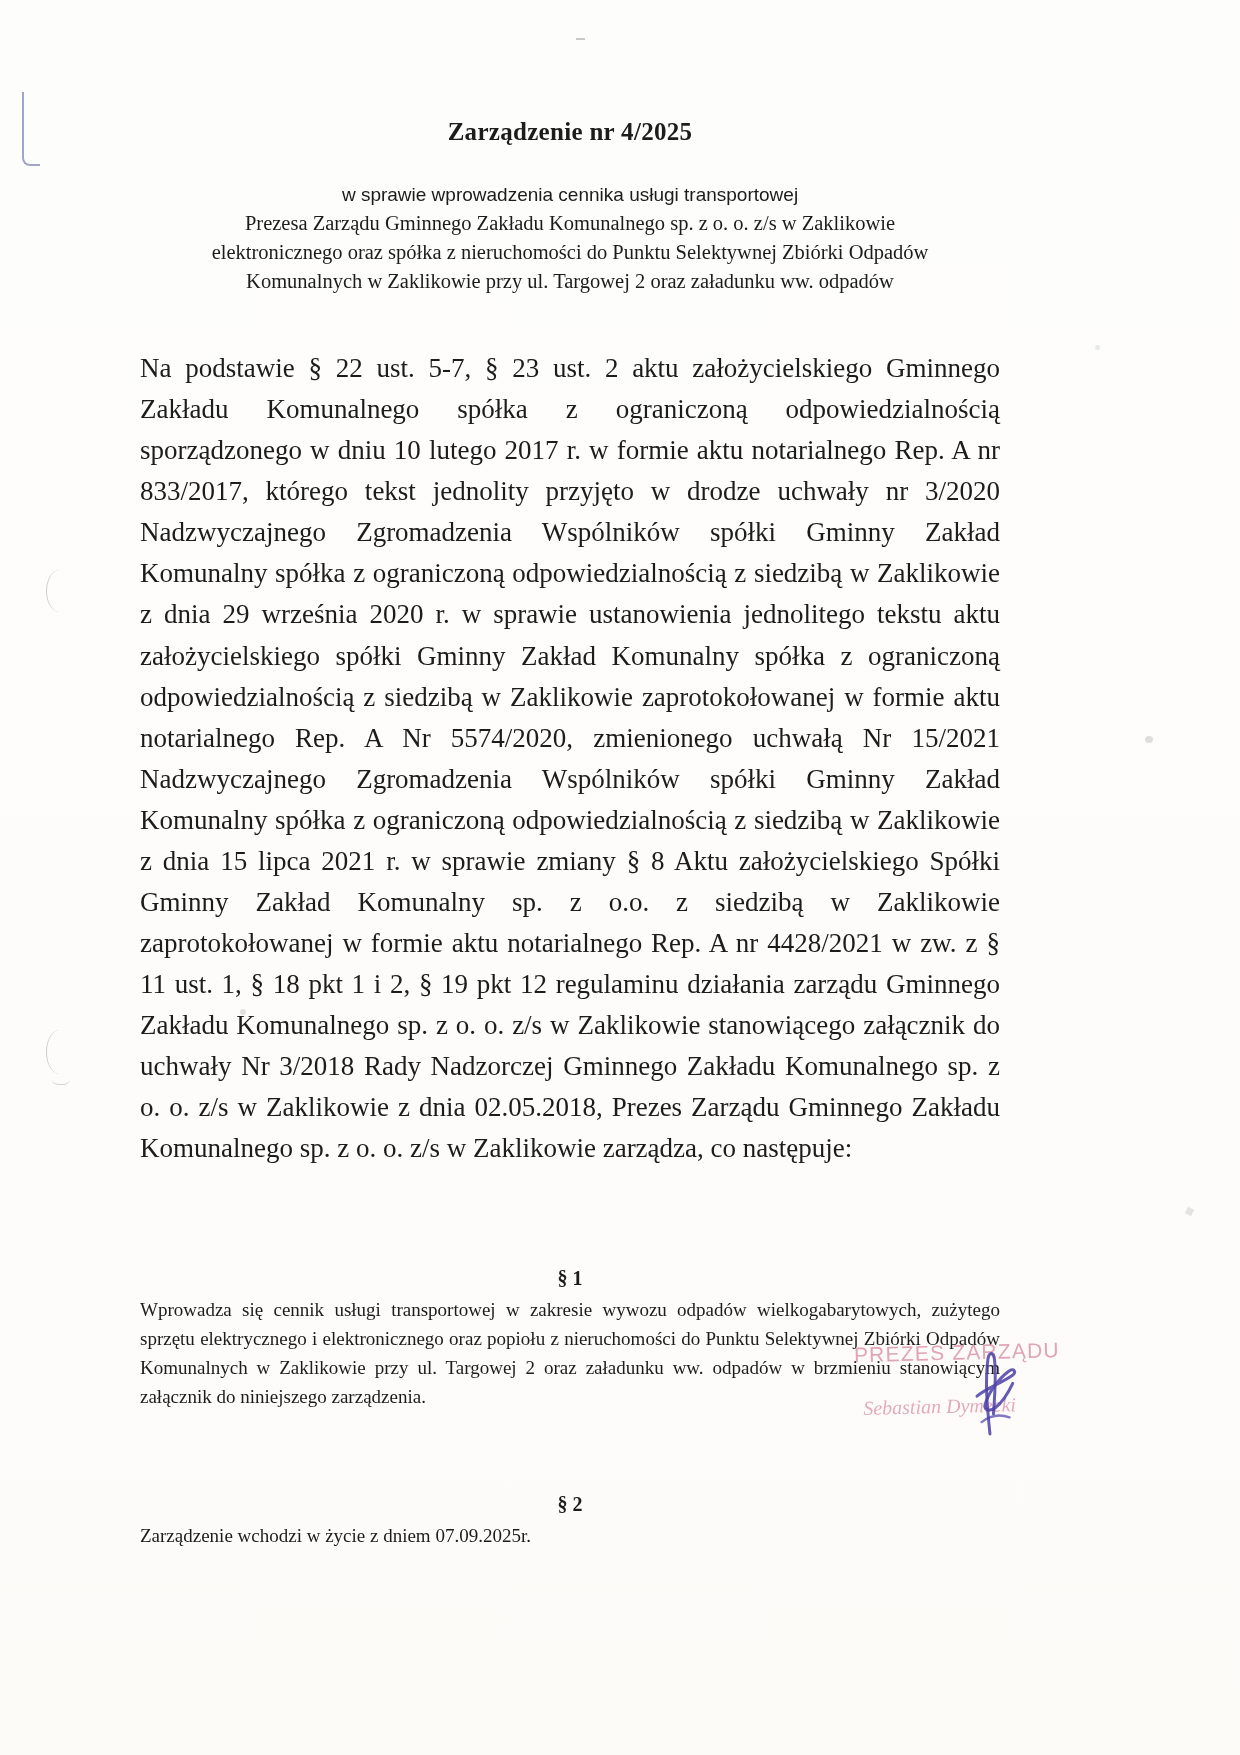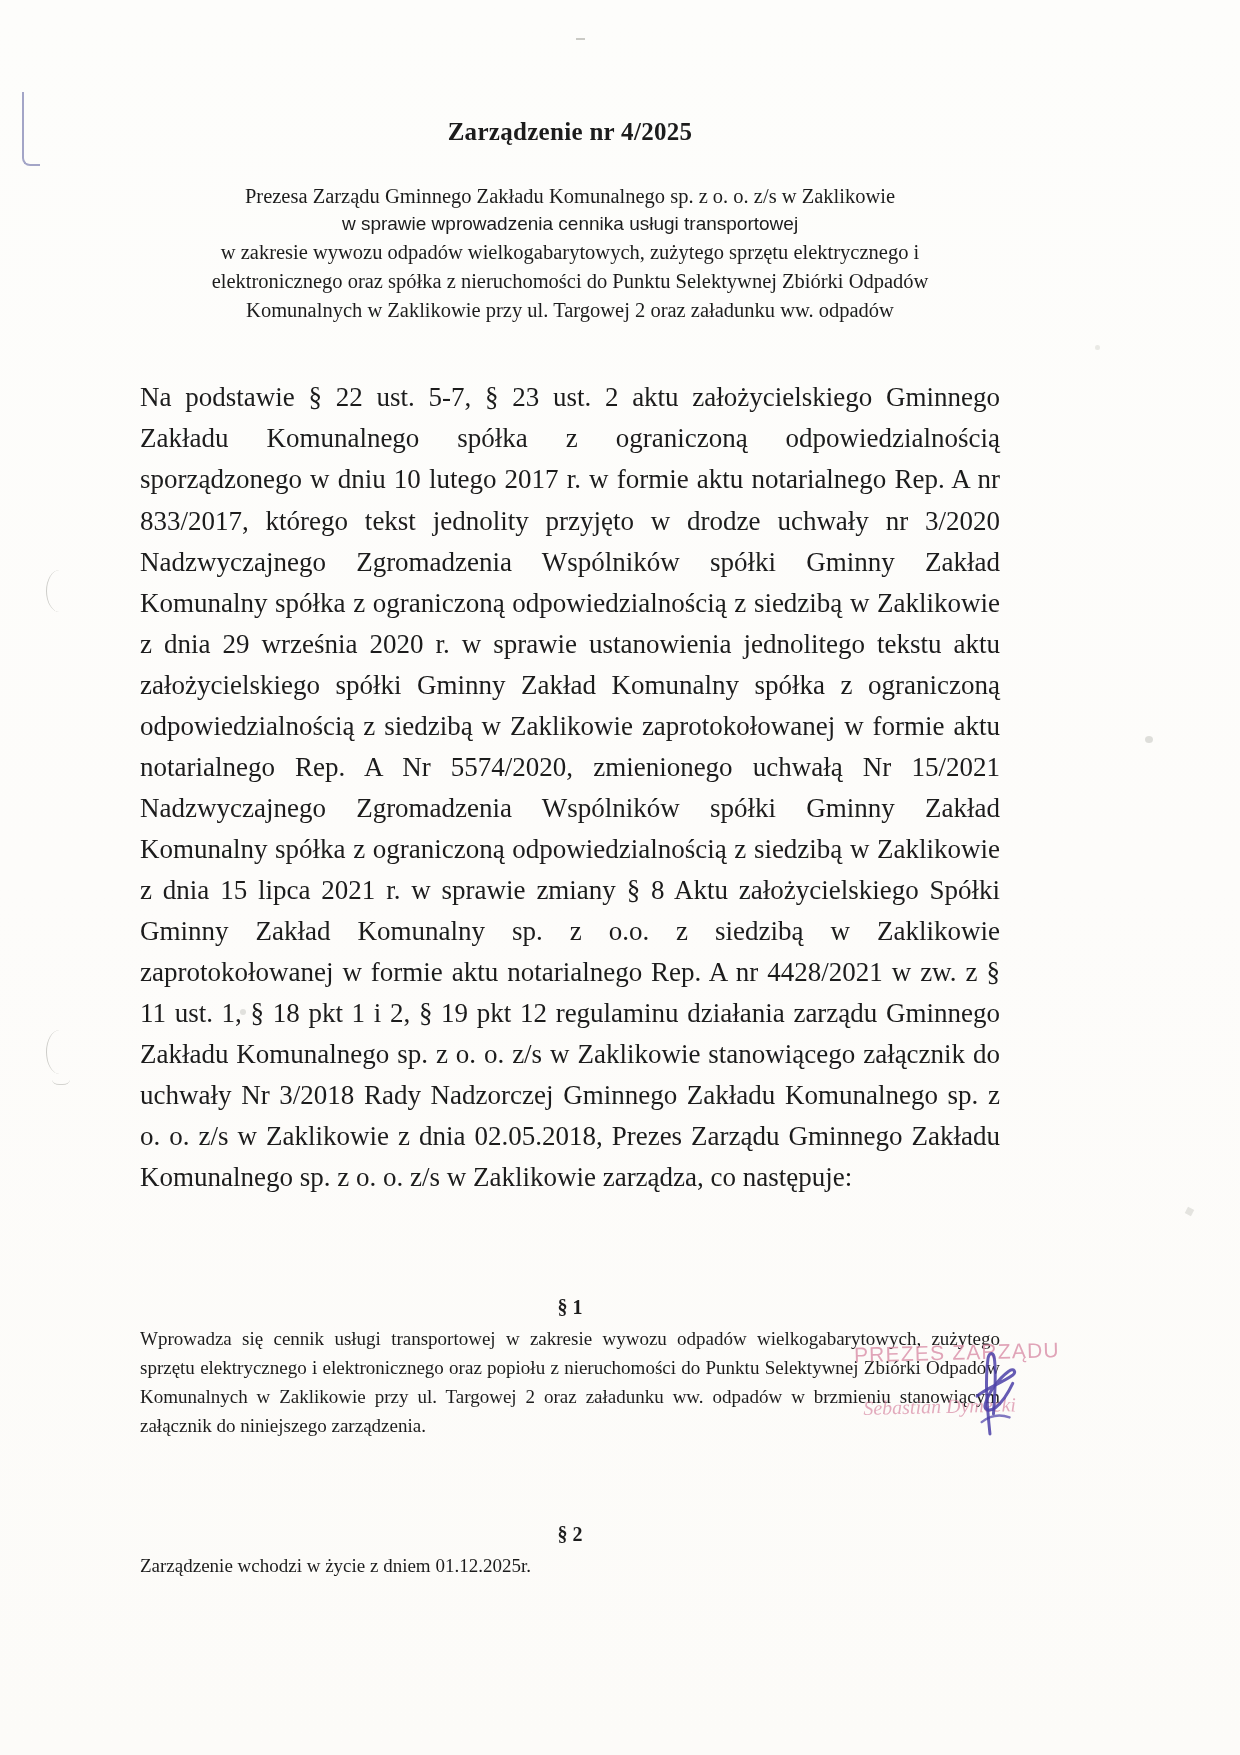--- a/index.html
+++ b/index.html
@@ -175,40 +175,39 @@
 
 <div class="page"></div>
 
 <div class="sheet">
 
   <div class="content">
 
     <div class="doc-title">Zarządzenie nr 4/2025</div>
 
     <div class="subtitle-block">
+      <span class="ln sub-sans">w sprawie wprowadzenia cennika usługi transportowej</span>
       <span class="ln">Prezesa Zarządu Gminnego Zakładu Komunalnego sp. z o. o. z/s w Zaklikowie</span>
-      <span class="ln sub-sans">w sprawie wprowadzenia cennika usługi transportowej</span>
-      <span class="ln">w zakresie wywozu odpadów wielkogabarytowych, zużytego sprzętu elektrycznego i</span>
       <span class="ln">elektronicznego oraz spółka z nieruchomości do Punktu Selektywnej Zbiórki Odpadów</span>
       <span class="ln">Komunalnych w Zaklikowie przy ul. Targowej 2 oraz załadunku ww. odpadów</span>
     </div>
 
     <div class="body-block">
       <p>Na podstawie § 22 ust. 5-7, § 23 ust. 2 aktu założycielskiego Gminnego Zakładu Komunalnego spółka z ograniczoną odpowiedzialnością sporządzonego w dniu 10 lutego 2017 r. w formie aktu notarialnego Rep. A nr 833/2017, którego tekst jednolity przyjęto w drodze uchwały nr 3/2020 Nadzwyczajnego Zgromadzenia Wspólników spółki Gminny Zakład Komunalny spółka z ograniczoną odpowiedzialnością z siedzibą w Zaklikowie z dnia 29 września 2020 r. w sprawie ustanowienia jednolitego tekstu aktu założycielskiego spółki Gminny Zakład Komunalny spółka z ograniczoną odpowiedzialnością z siedzibą w Zaklikowie zaprotokołowanej w formie aktu notarialnego Rep. A Nr 5574/2020, zmienionego uchwałą Nr 15/2021 Nadzwyczajnego Zgromadzenia Wspólników spółki Gminny Zakład Komunalny spółka z ograniczoną odpowiedzialnością z siedzibą w Zaklikowie z dnia 15 lipca 2021 r. w sprawie zmiany § 8 Aktu założycielskiego Spółki Gminny Zakład Komunalny sp. z o.o. z siedzibą w Zaklikowie zaprotokołowanej w formie aktu notarialnego Rep. A nr 4428/2021 w zw. z § 11 ust. 1, § 18 pkt 1 i 2, § 19 pkt 12  regulaminu działania zarządu Gminnego Zakładu Komunalnego sp. z o. o. z/s w Zaklikowie stanowiącego załącznik do uchwały Nr 3/2018 Rady Nadzorczej Gminnego Zakładu Komunalnego sp. z o. o. z/s w Zaklikowie z dnia 02.05.2018, Prezes Zarządu Gminnego Zakładu Komunalnego sp. z o. o. z/s w Zaklikowie zarządza, co następuje:</p>
     </div>
 
     <div class="gap-1"></div>
 
     <div class="section-mark">§ 1</div>
     <div class="section-body">Wprowadza się cennik usługi transportowej w zakresie wywozu odpadów wielkogabarytowych, zużytego sprzętu elektrycznego i elektronicznego oraz popiołu z nieruchomości do Punktu Selektywnej Zbiórki Odpadów Komunalnych w Zaklikowie przy ul. Targowej 2 oraz załadunku ww. odpadów w brzmieniu stanowiącym załącznik do niniejszego zarządzenia.</div>
 
     <div class="gap-2"></div>
 
     <div class="section-mark">§ 2</div>
-    <div class="section-body left">Zarządzenie wchodzi w życie z dniem 01.12.2025r.</div>
+    <div class="section-body left">Zarządzenie wchodzi w życie z dniem 07.09.2025r.</div>
 
   </div>
 
   <div class="stamp">
     <div class="stamp-line1">PREZES ZARZĄDU</div>
     <div class="stamp-line2">Sebastian Dymecki</div>
     <svg class="signature-glyph" viewBox="0 0 70 92">
       <path d="M30 86 C28 60 26 34 30 10 C31 5 35 4 36 9 C38 22 36 46 34 66" fill="none" stroke="#4b3fa8" stroke-width="3" stroke-linecap="round" opacity="0.85"></path>
       <path d="M18 48 C28 40 42 36 54 28 C58 25 56 20 50 24 C40 31 30 44 26 56 C24 62 30 64 36 60 C44 54 50 44 54 36" fill="none" stroke="#4b3fa8" stroke-width="3" stroke-linecap="round" opacity="0.85"></path>
       <path d="M22 74 C30 68 40 66 50 70" fill="none" stroke="#4b3fa8" stroke-width="2.4" stroke-linecap="round" opacity="0.7"></path>

